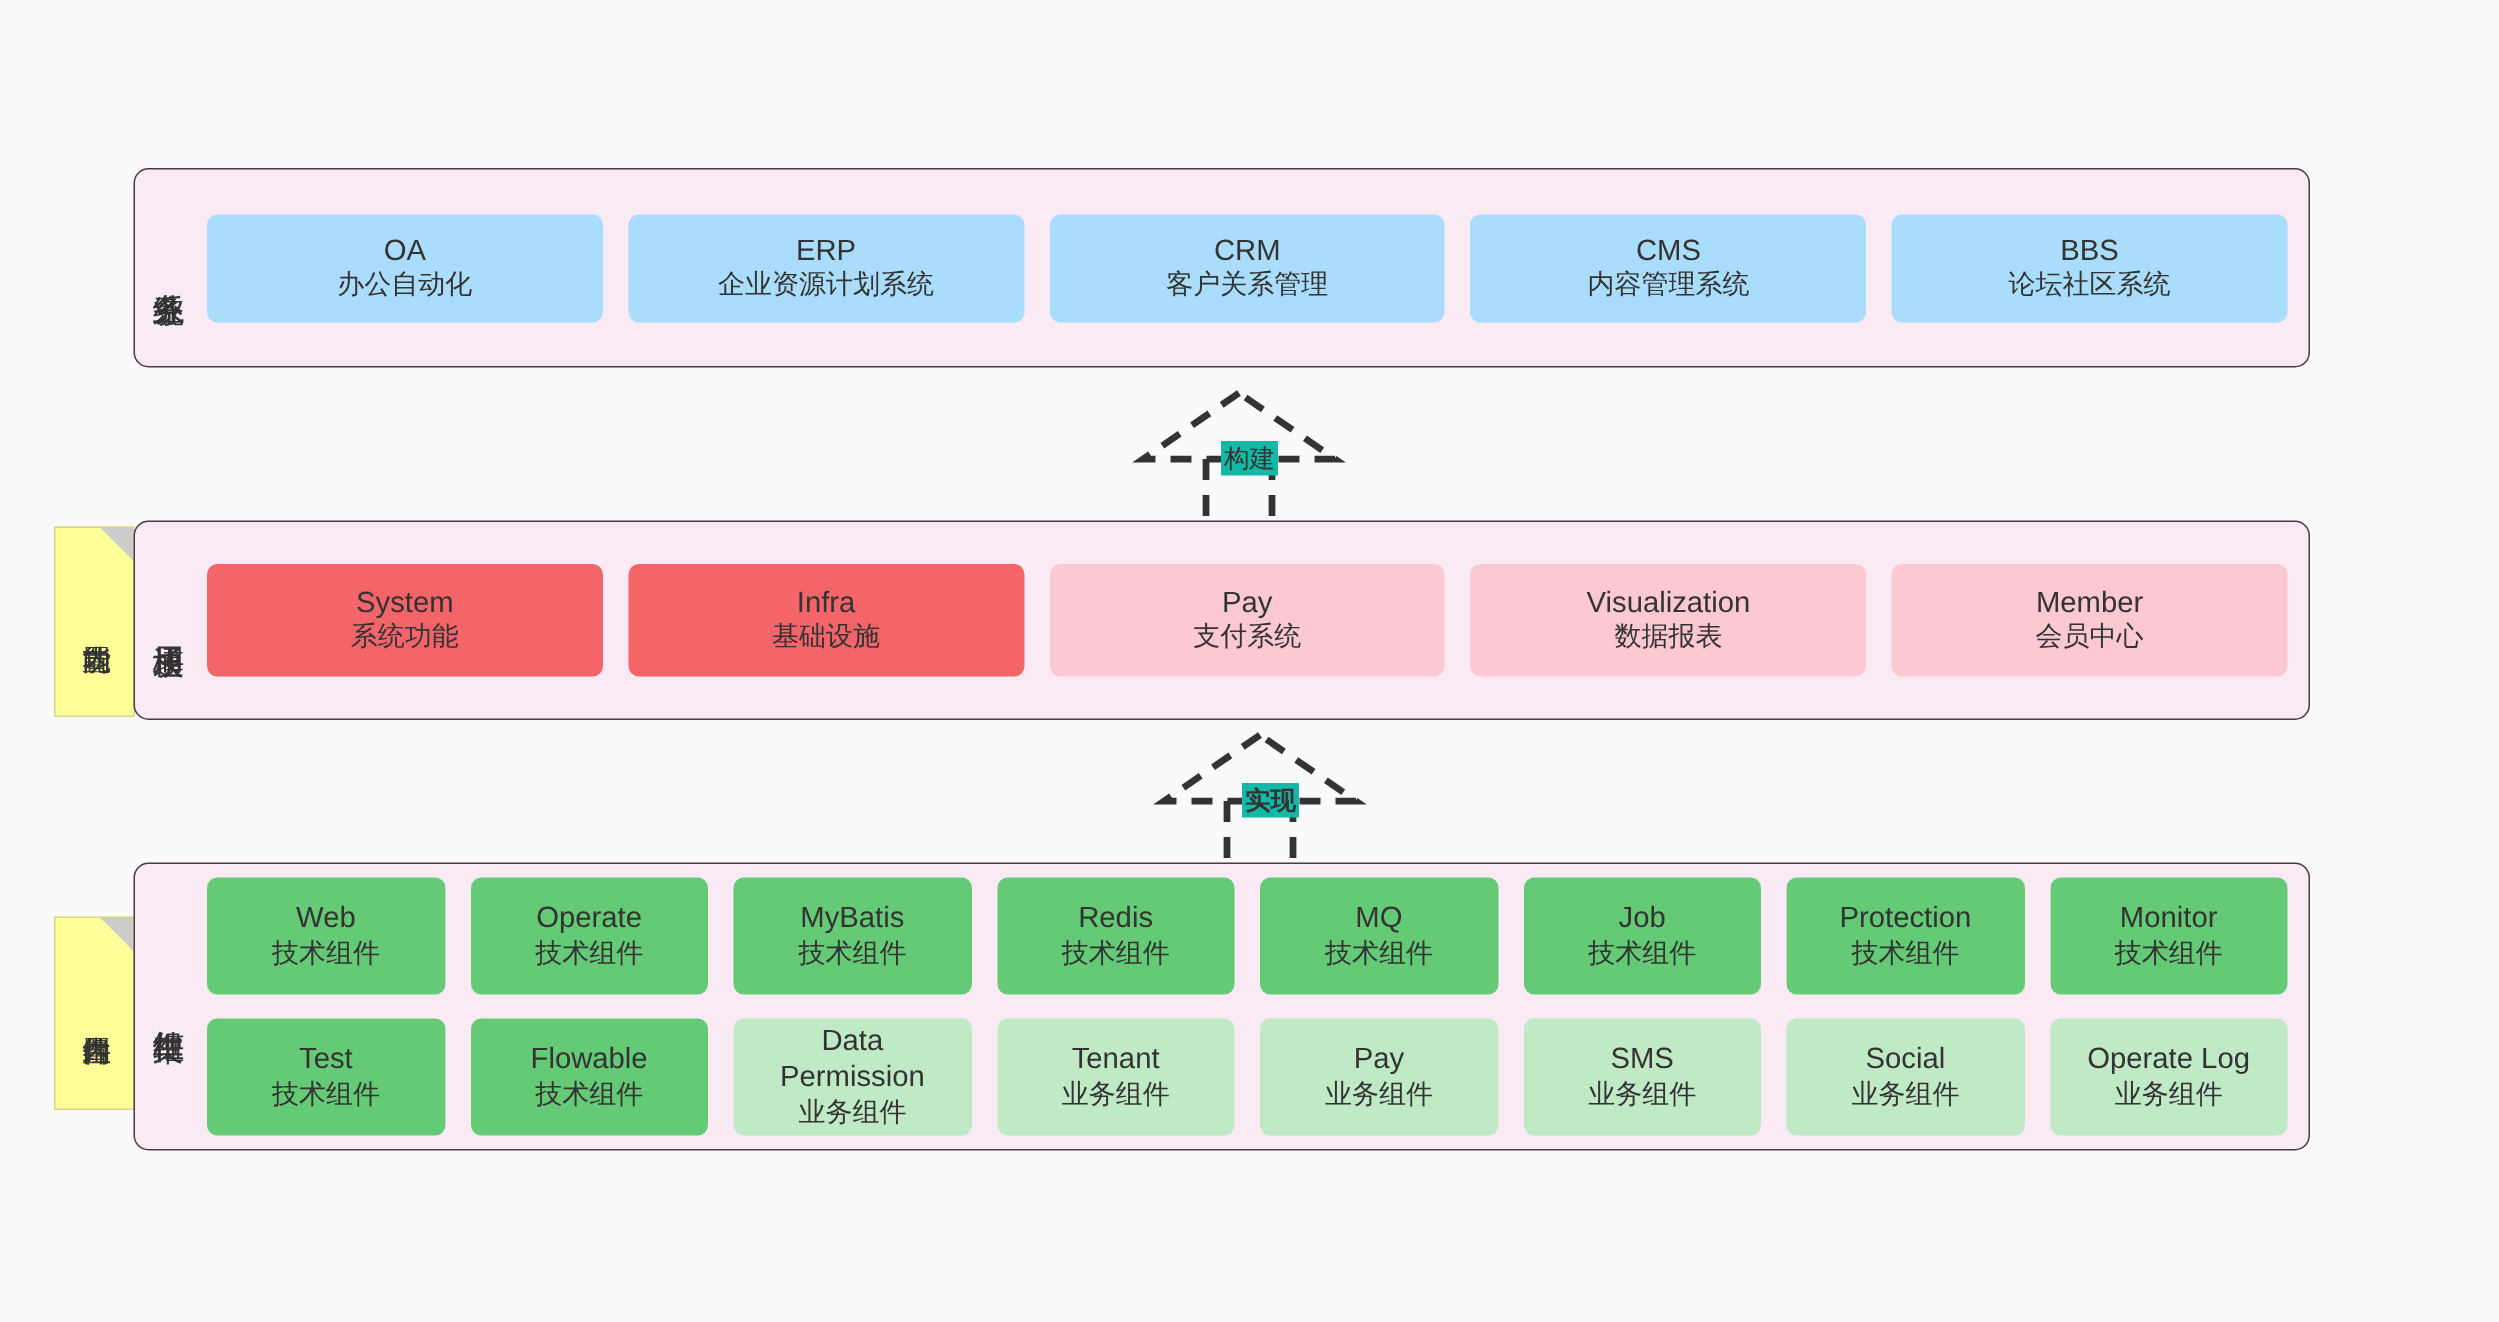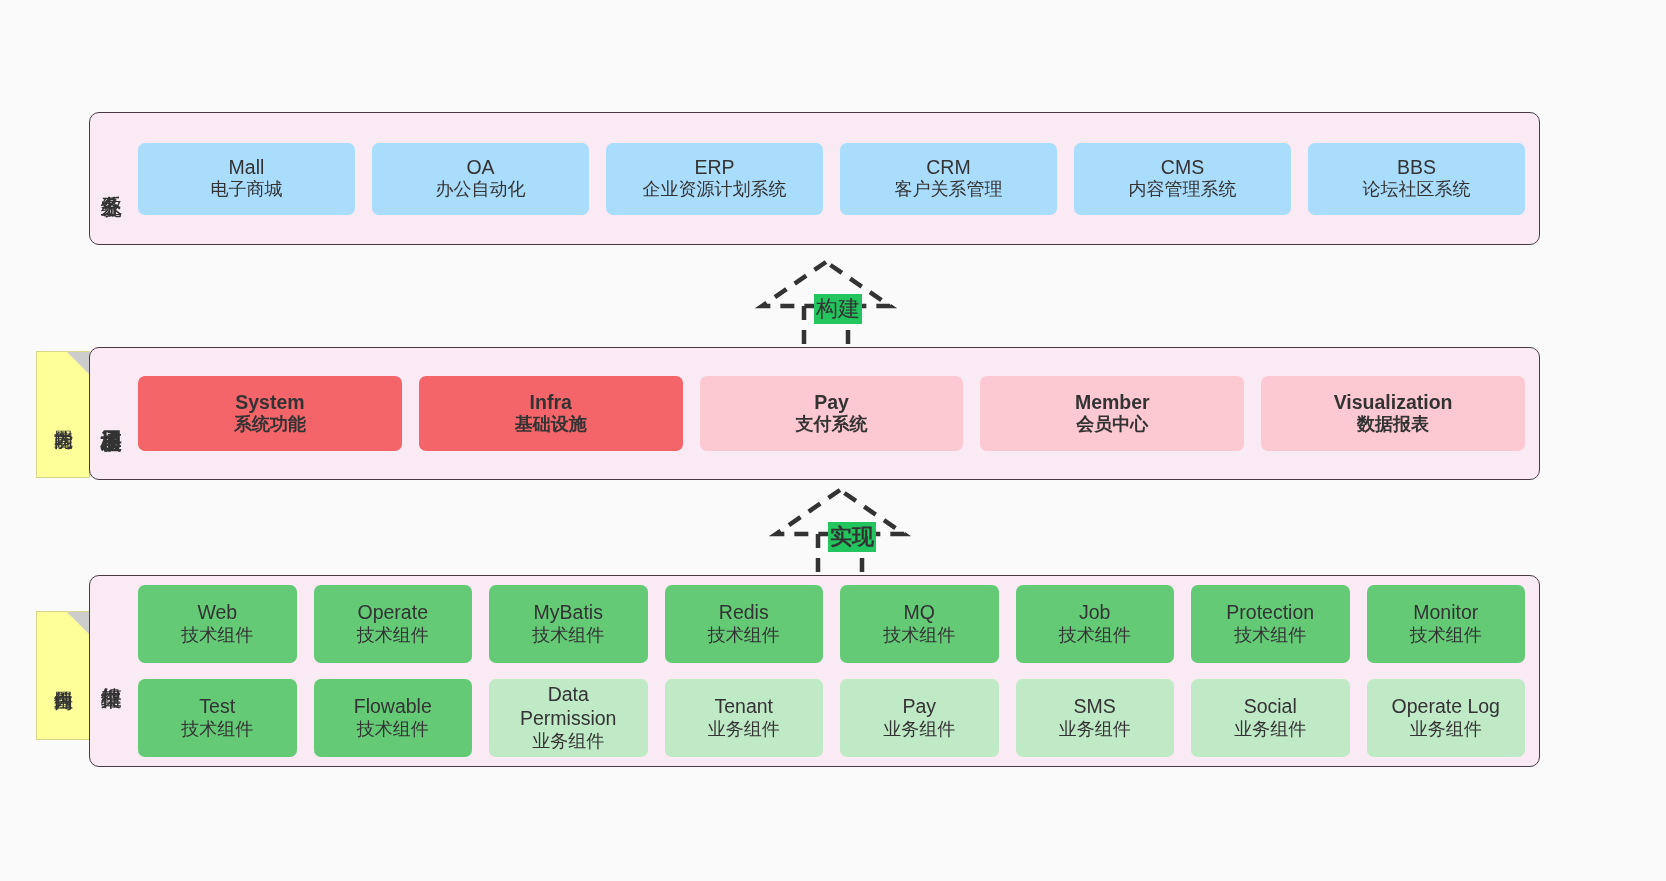--- a/index.html
+++ b/index.html
@@ -83,21 +83,21 @@
   .c-red-strong { background: #f4656a; }
   .c-red-light  { background: #fcc9d2; }
   .c-green-strong { background: #64ca76; }
   .c-green-light  { background: #c0e9c6; }
 
   
   #layer-business  { left: 89px;  top: 112px; width: 1451px; height: 133px; }
   #layer-business .layer-body { padding-top: 0; }
   #layer-business .card { height: 72px; }
 
-  #layer-common    { left: 89px;  top: 347px; width: 1451px; height: 133px; font-weight: bold; }
+  #layer-common    { left: 89px;  top: 347px; width: 1451px; height: 133px; }
   #layer-common .card { height: 75px; }
 
   #layer-framework { left: 89px;  top: 575px; width: 1451px; height: 192px; }
   #layer-framework .card { height: 78px; }
 
   
   .sticky {
     position: absolute;
     width: 54px;
     background: #ffff99;
@@ -122,46 +122,42 @@
     border-top: 22px solid #cccccc;
     border-left: 22px solid transparent;
   }
   #sticky-common    { left: 36px; top: 351px; height: 127px; }
   #sticky-framework { left: 36px; top: 611px; height: 129px; }
 
   
   .arrow-group { position: absolute; }
   .arrow-label {
     position: absolute;
-    background: #22c55e;
-    font-size: 22px;
+    background: #14b8a6;
+    font-size: 17px;
     color: #333333;
     padding: 0 2px;
     white-space: nowrap;
     user-select: none;
   }
   #arrow-build   { left: 752px; top: 258px; width: 160px; height: 92px; }
   #arrow-build .arrow-label   { left: 62px; top: 36px; }
   #arrow-impl    { left: 766px; top: 486px; width: 160px; height: 92px; }
   #arrow-impl .arrow-label    { left: 62px; top: 36px; font-weight: bold; }
 </style>
 </head>
 <body>
 
 <div class="canvas">
 
   <div class="layer" id="layer-business">
     <div class="layer-title">业务系统</div>
     <div class="layer-body">
       <div class="row">
         <div class="card c-blue">
-          <div class="t1">Mall</div>
-          <div class="t2">电子商城</div>
-        </div>
-        <div class="card c-blue">
           <div class="t1">OA</div>
           <div class="t2">办公自动化</div>
         </div>
         <div class="card c-blue">
           <div class="t1">ERP</div>
           <div class="t2">企业资源计划系统</div>
         </div>
         <div class="card c-blue">
           <div class="t1">CRM</div>
           <div class="t2">客户关系管理</div>
@@ -203,26 +199,26 @@
         </div>
         <div class="card c-red-strong">
           <div class="t1">Infra</div>
           <div class="t2">基础设施</div>
         </div>
         <div class="card c-red-light">
           <div class="t1">Pay</div>
           <div class="t2">支付系统</div>
         </div>
         <div class="card c-red-light">
+          <div class="t1">Visualization</div>
+          <div class="t2">数据报表</div>
+        </div>
+        <div class="card c-red-light">
           <div class="t1">Member</div>
           <div class="t2">会员中心</div>
-        </div>
-        <div class="card c-red-light">
-          <div class="t1">Visualization</div>
-          <div class="t2">数据报表</div>
         </div>
       </div>
     </div>
   </div>
 
   <div class="arrow-group" id="arrow-impl">
     <svg width="160" height="92" viewBox="0 0 160 92">
       <path d="M 74 4 L 10 48 L 138 48 Z" fill="none" stroke="#333333" stroke-width="4.5" stroke-dasharray="14 10" stroke-linecap="butt"></path>
       <path d="M 52 48 L 52 92 M 96 48 L 96 92" fill="none" stroke="#333333" stroke-width="4.5" stroke-dasharray="14 10"></path>
     </svg>

